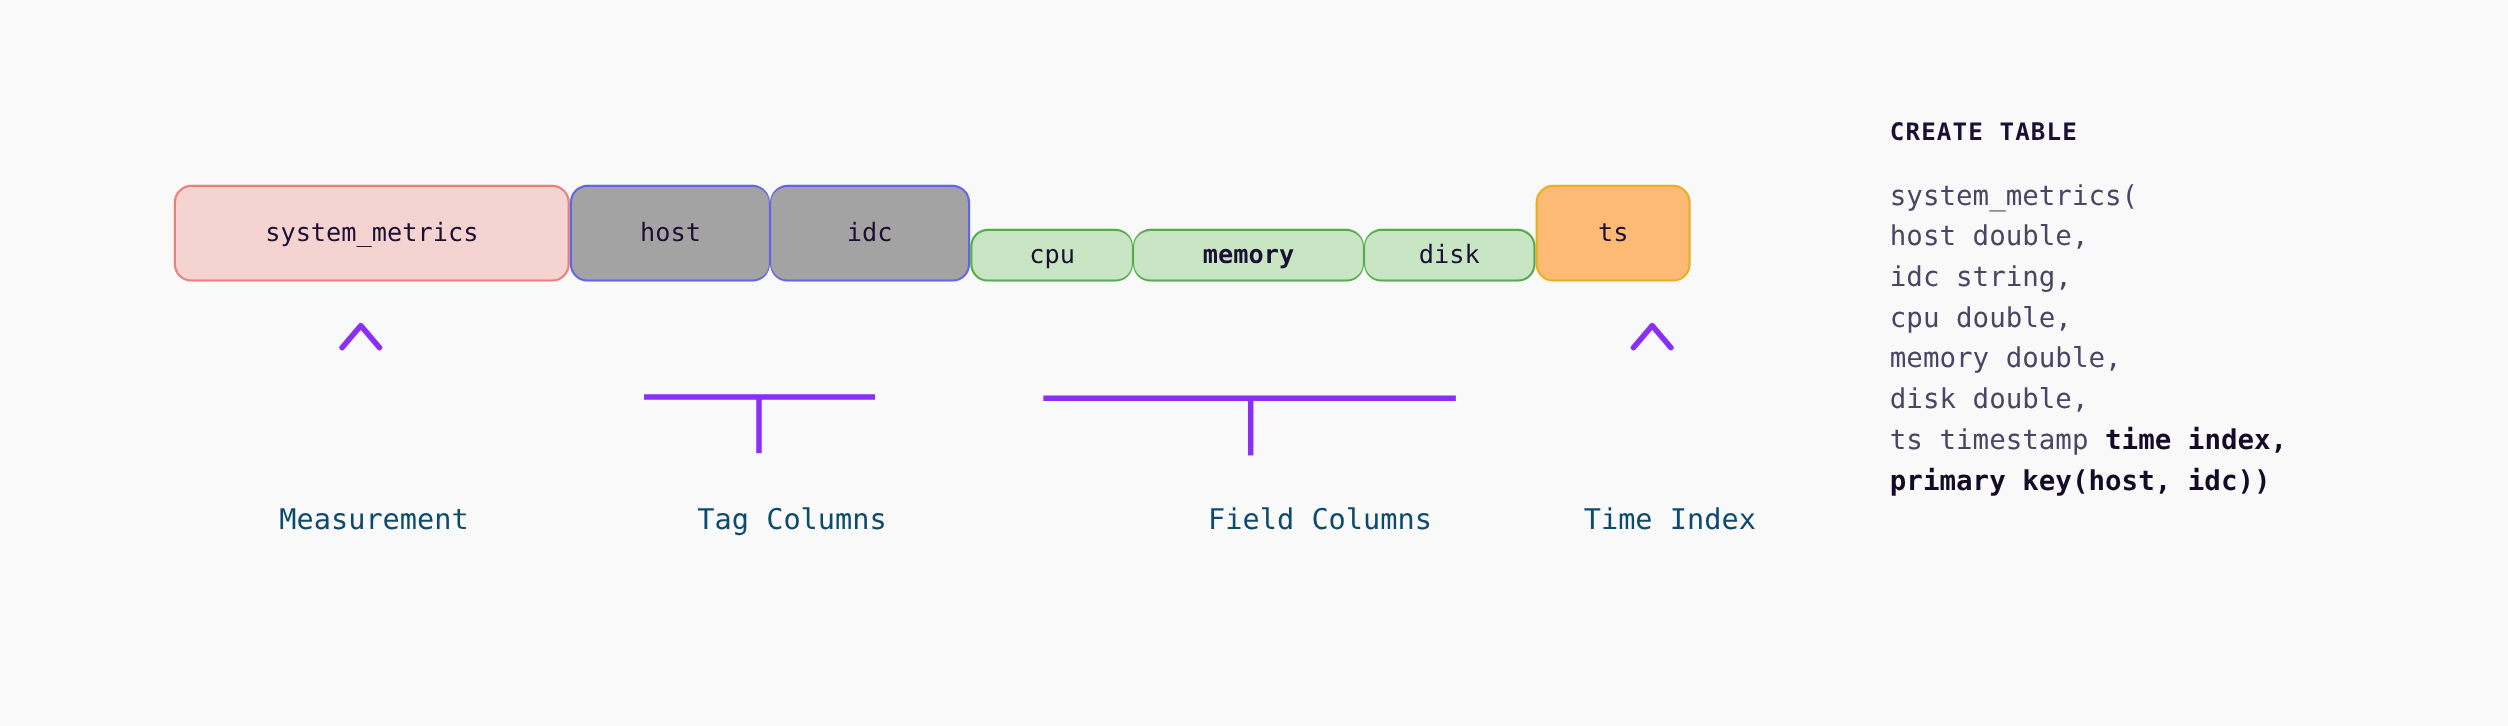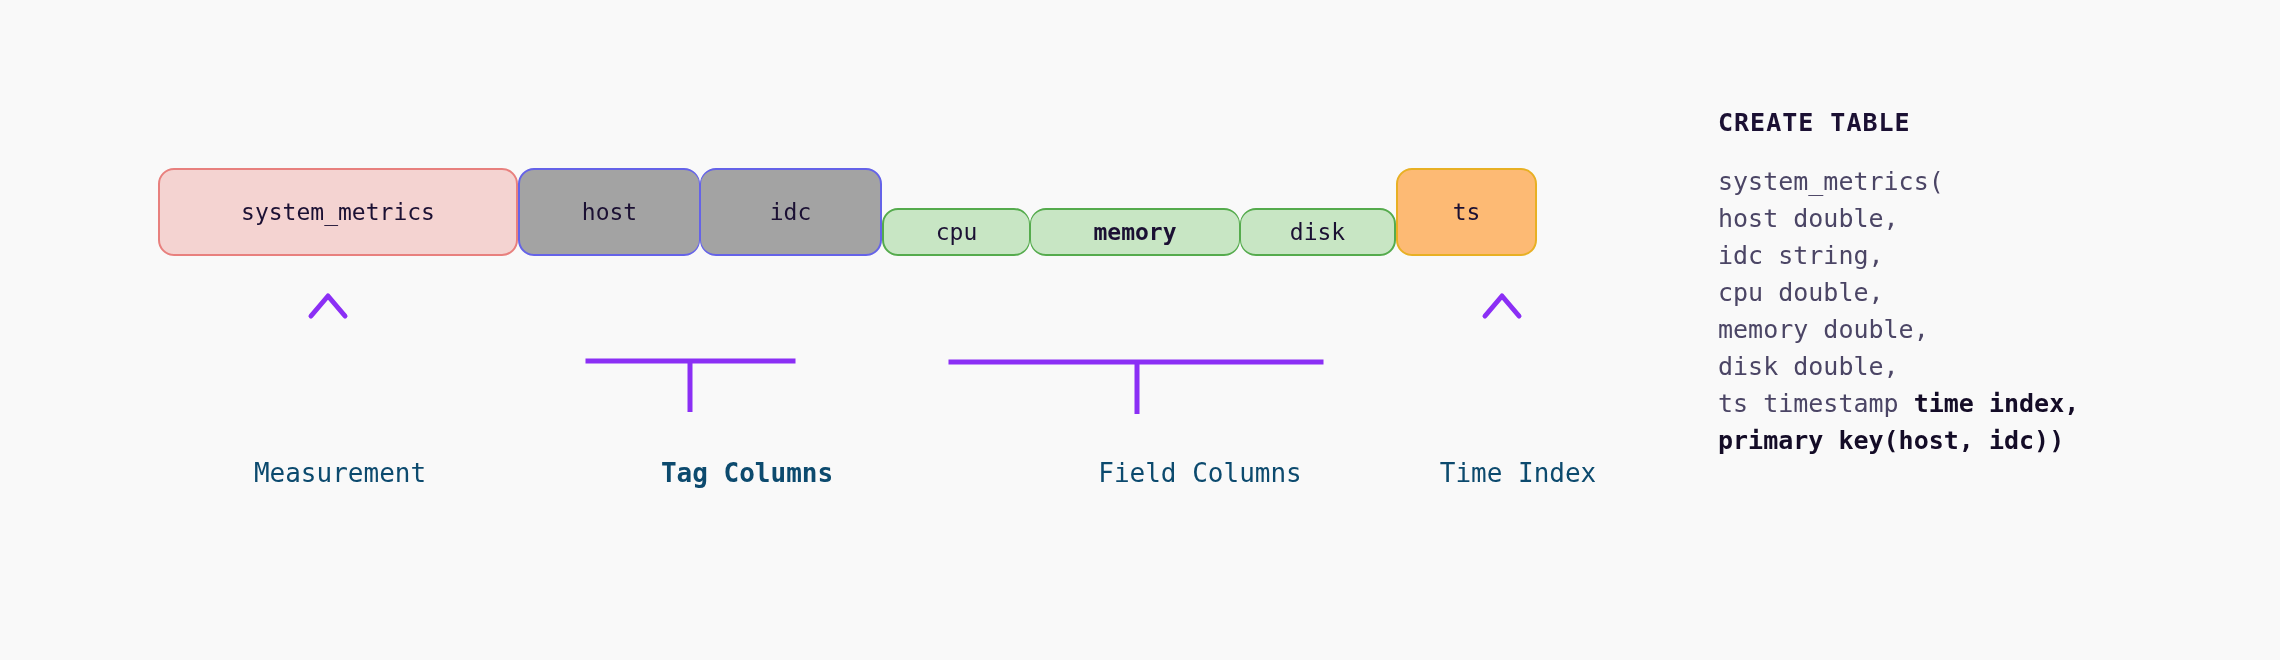--- a/index.html
+++ b/index.html
@@ -99,21 +99,21 @@
 
   
   #code-panel {
     position: absolute;
     left: 1718px;
     top: 108px;
     width: 520px;
   }
   #code-title {
     font-family: "DejaVu Sans Mono", "Liberation Mono", monospace;
-    font-size: 25px;
+    font-size: 22px;
     font-weight: bold;
     color: #1b1033;
     letter-spacing: 1px;
     margin: 0 0 26px 0;
     white-space: pre;
   }
   #code-body {
     font-family: "DejaVu Sans Mono", "Liberation Mono", monospace;
     font-size: 25px;
     line-height: 37px;
@@ -189,21 +189,21 @@
       <line x1="1137" y1="362" x2="1137" y2="414" stroke="#8b2ff5" stroke-width="5"></line>
     </g>
 
     <g>
       <line x1="1502" y1="414" x2="1502" y2="298" stroke="url(#fadeUp)" stroke-width="5"></line>
       <polyline points="1485,316 1502,296 1519,316" fill="none" stroke="#8b2ff5" stroke-width="5" stroke-linecap="round" stroke-linejoin="round"></polyline>
     </g>
   </svg>
 
   <div class="ann-label" style="left:340px; top:458px;">Measurement</div>
-  <div class="ann-label" style="left:747px; top:458px;font-weight:bold;">Tag Columns</div>
+  <div class="ann-label" style="left:720px; top:458px;">Tag Columns</div>
   <div class="ann-label" style="left:1170px; top:458px;margin-left:30px;">Field Columns</div>
   <div class="ann-label" style="left:1518px; top:458px;">Time Index</div>
 
   <div id="code-panel">
     <div id="code-title">CREATE TABLE</div>
     <div id="code-body"><span>system_metrics(</span>
 <span>host double,</span>
 <span>idc string,</span>
 <span>cpu double,</span>
 <span>memory double,</span>

